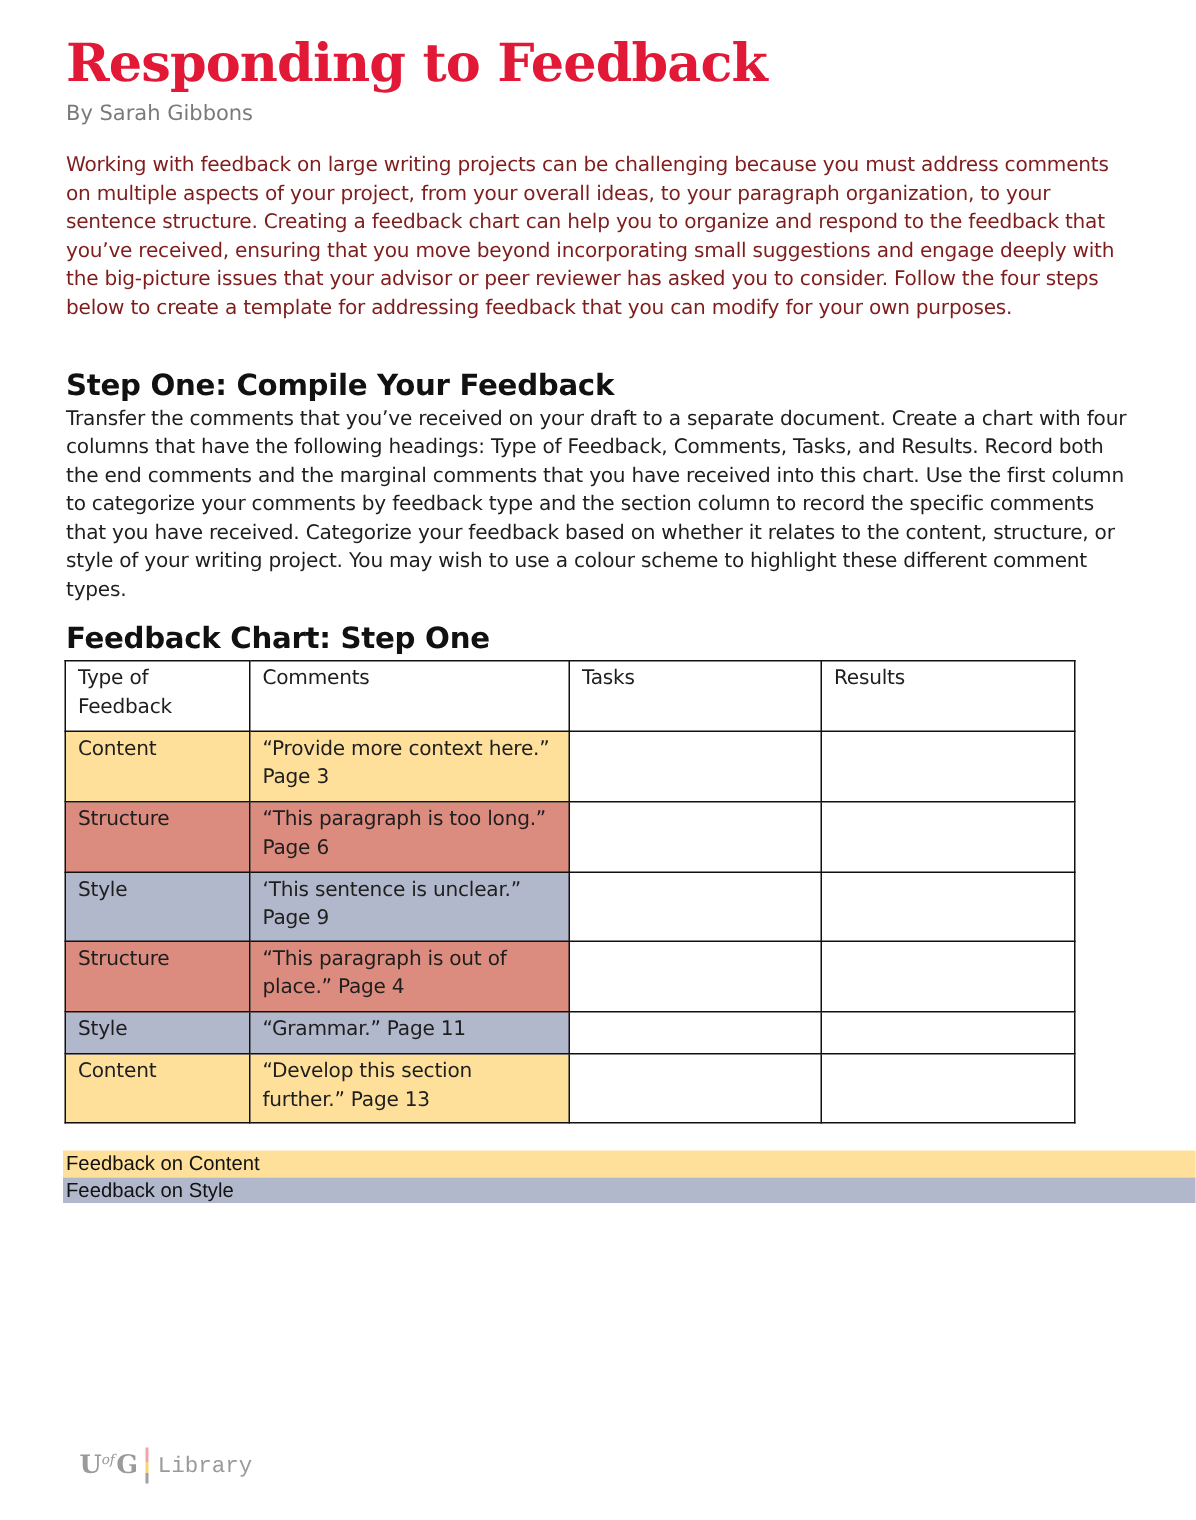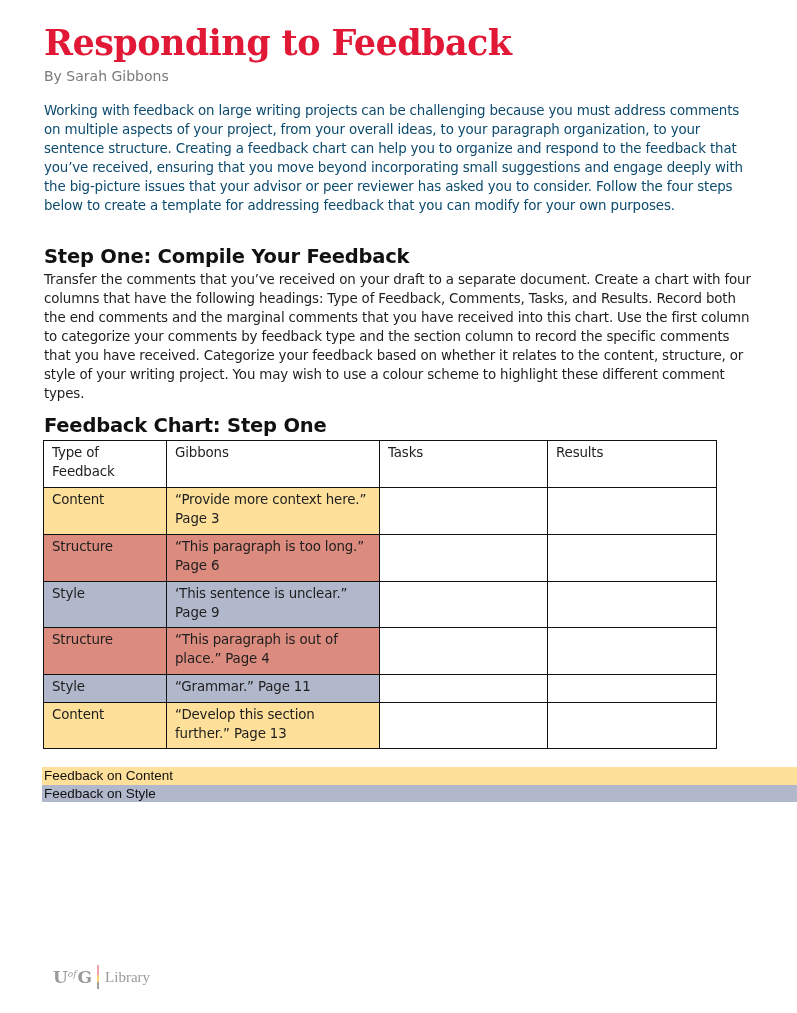--- a/index.html
+++ b/index.html
@@ -1,35 +1,35 @@
 <!DOCTYPE html>
 <html><head>
 <meta charset="utf-8">
 <style>
   html, body { margin: 0; padding: 0; background: #ffffff; }
   body { width: 797px; height: 1013px; position: relative; overflow: hidden; font-family: "DejaVu Sans", sans-serif; color: #1a1a1a; }
   .title { position: absolute; left: 44px; top: 20px; margin: 0; font-family: "DejaVu Serif", serif; font-weight: bold; font-size: 35px; color: #e21837; letter-spacing: -0.6px; line-height: 46px; white-space: nowrap; }
   .author { position: absolute; left: 44px; top: 66px; font-size: 14px; color: #7a7a7a; line-height: 20px; }
-  .intro { position: absolute; left: 44px; top: 101px; width: 712px; font-size: 13.4px; line-height: 19px; margin: 0; color: #0c4a6e; letter-spacing: -0.15px; }
+  .intro { position: absolute; left: 44px; top: 101px; width: 712px; font-size: 13.4px; line-height: 19px; margin: 0; color: #7f1d1d; letter-spacing: -0.15px; }
   .h2 { position: absolute; left: 44px; margin: 0; font-weight: bold; font-size: 19.5px; line-height: 26px; color: #111; letter-spacing: -0.2px; }
   .step-heading { top: 244px; }
   .chart-heading { top: 413px; }
   .step-body { position: absolute; left: 44px; top: 270px; width: 712px; font-size: 13.4px; line-height: 19px; margin: 0; color: #1e1e1e; letter-spacing: -0.15px; }
   table.fb { position: absolute; left: 43px; top: 440px; border-collapse: collapse; table-layout: fixed; width: 673px; font-size: 13.4px; color: #1e1e1e; }
   table.fb td { border: 1.3px solid #111; vertical-align: top; padding: 2px 8px 0 8px; line-height: 19px; letter-spacing: -0.15px; }
   .c-content { background: #fee09b; }
   .c-structure { background: #dc8b7f; }
   .c-style { background: #b2b8cc; }
   .legend { position: absolute; left: 42px; top: 767px; width: 766px; font-family: "Liberation Sans", sans-serif; font-size: 13.5px; color: #111; }
   .legend div { height: 17.5px; line-height: 17.5px; padding-left: 2px; }
   .logo { position: absolute; left: 53px; top: 956px; display: flex; align-items: center; color: #9a9a9a; }
   .logo .u { font-family: "DejaVu Serif", serif; font-weight: bold; font-size: 17px; letter-spacing: -1px; }
   .logo .of { font-family: "DejaVu Serif", serif; font-size: 9px; font-style: italic; margin: 16px 1px; position: relative; top: -3px; }
   .logo .bar { width: 2px; height: 24px; margin: 0 6px 0 6px; background: linear-gradient(#f2a3ad 0 40%, #f5d576 40% 70%, #a0a0a0 70% 100%); }
-  .logo .lib { font-family: Liberation Serif, serif; font-size: 15px; color: #9a9a9a; }
+  .logo .lib { font-family: Liberation Mono, monospace; font-size: 15px; color: #9a9a9a; }
 </style>
 </head>
 <body>
 
 <h1 class="title">Responding to Feedback</h1>
 <div class="author">By Sarah Gibbons</div>
 <p class="intro">Working with feedback on large writing projects can be challenging because you must address comments on multiple aspects of your project, from your overall ideas, to your paragraph organization, to your sentence structure. Creating a feedback chart can help you to organize and respond to the feedback that you’ve received, ensuring that you move beyond incorporating small suggestions and engage deeply with the big-picture issues that your advisor or peer reviewer has asked you to consider. Follow the four steps below to create a template for addressing feedback that you can modify for your own purposes.</p>
 
 <h2 class="h2 step-heading">Step One: Compile Your Feedback</h2>
 <p class="step-body">Transfer the comments that you’ve received on your draft to a separate document. Create a chart with four columns that have the following headings: Type of Feedback, Comments, Tasks, and Results. Record both the end comments and the marginal comments that you have received into this chart. Use the first column to categorize your comments by feedback type and the section column to record the specific comments that you have received.  Categorize your feedback based on whether it relates to the content, structure, or style of your writing project. You may wish to use a colour scheme to highlight these different comment types.</p>
@@ -39,21 +39,21 @@
 <table class="fb">
   <colgroup>
     <col style="width:123px">
       <col style="width:213px">
       <col style="width:168px">
       <col style="width:169px">
   </colgroup>
   <tbody>
       <tr style="height:47px">
     <td>Type of Feedback</td>
-    <td>Gibbons</td>
+    <td>Comments</td>
     <td>Tasks</td>
     <td>Results</td>
   </tr>
   <tr style="height:47px">
     <td class="c-content">Content</td>
     <td class="c-content">“Provide more context here.” Page 3</td>
     <td></td>
     <td></td>
   </tr>
   <tr style="height:47px">

